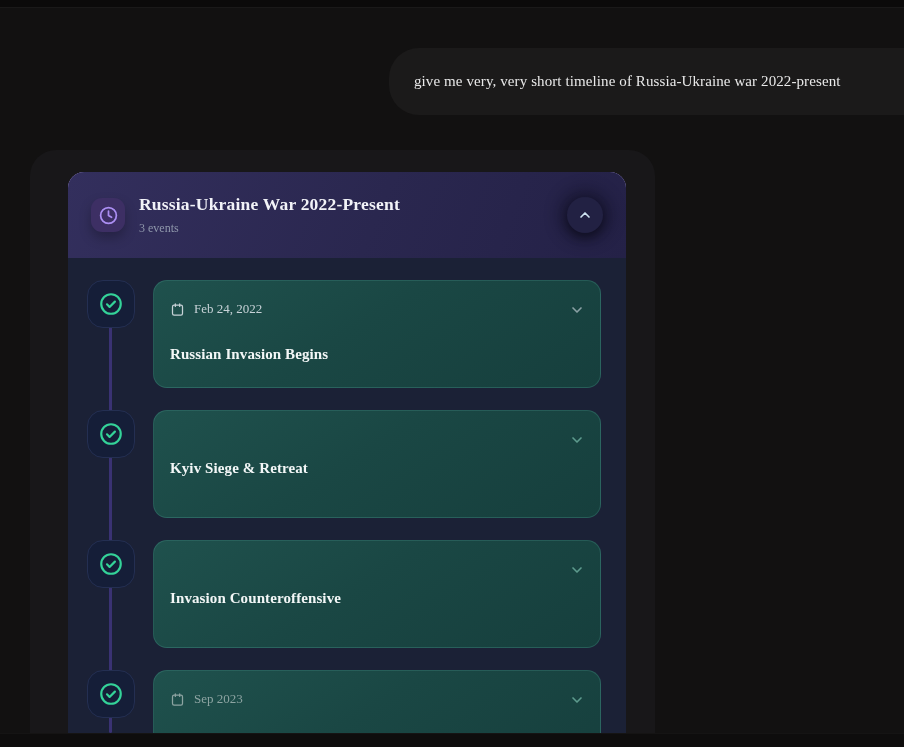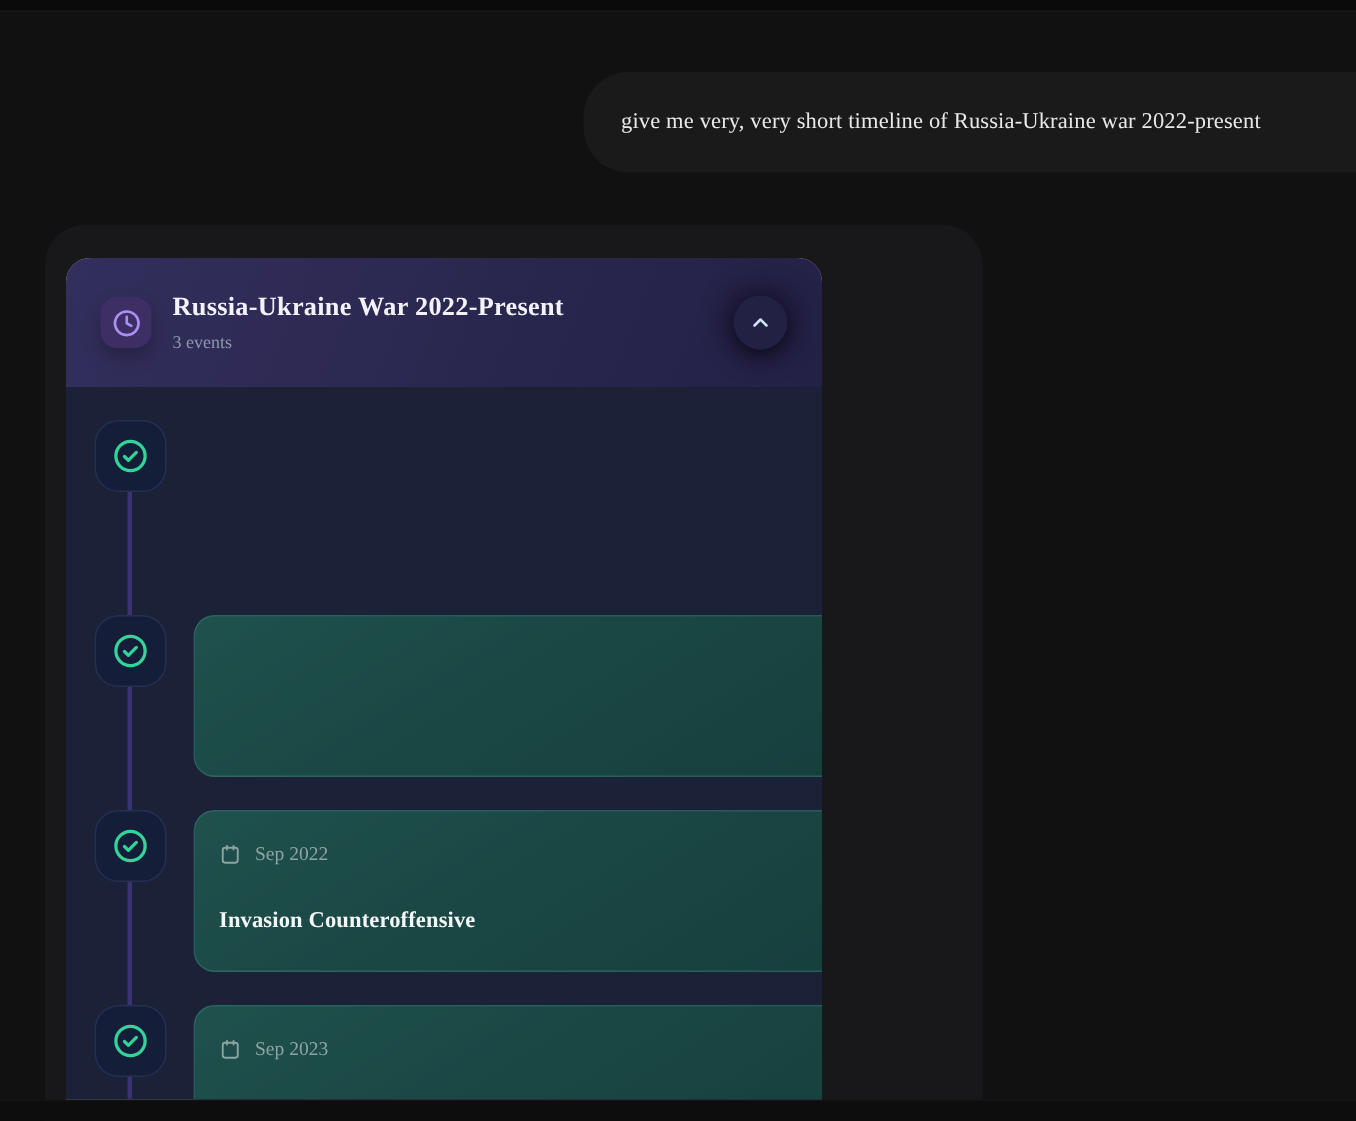--- a/index.html
+++ b/index.html
@@ -27,21 +27,21 @@
   .user-bubble .msg { color:#e9e9e9; font-size:15px; letter-spacing:0.1px; }
 
   
   .outer-card {
     position:absolute; left:30px; top:150px; width:625px; height:640px;
     background:#181719; border-radius:26px; z-index:1;
   }
 
   
   .widget {
-    position:absolute; left:44px; top:172px; width:504px; height:561px;
+    position:absolute; left:68px; top:172px; width:558px; height:561px;
     border-radius:16px 16px 0 0; overflow:hidden; background:#c4b5fd; z-index:2;
   }
   .widget-header {
     position:relative; height:86px;
     background:linear-gradient(112deg, #332f5d 0%, #2a274f 55%, #242147 100%);
     display:flex; align-items:center; padding:0 23px;
   }
   .clock-tile {
     width:34px; height:34px; border-radius:11px; background:#3d2f64;
     display:flex; align-items:center; justify-content:center; flex:none;
@@ -121,48 +121,55 @@
 
     <div class="widget-body">
       <div class="connector"></div>
 
       <div class="t-node" style="top:22px">
         <svg viewBox="0 0 24 24" fill="none" stroke="currentColor" stroke-width="2" stroke-linecap="round" stroke-linejoin="round">
           <circle cx="12" cy="12" r="9"></circle>
             <path d="M8.3 12.3l2.4 2.4 4.9-4.9"></path>
         </svg>
       </div>
+      <div class="t-card first" style="top:22px">
+        <div class="date-row">
+          <svg viewBox="0 0 24 24" fill="none" stroke="currentColor" stroke-width="2" stroke-linecap="round" stroke-linejoin="round">
+            <rect x="4" y="5" width="16" height="16" rx="2.5"></rect>
+            <line x1="8.5" y1="3" x2="8.5" y2="7"></line>
+              <line x1="15.5" y1="3" x2="15.5" y2="7"></line>
+          </svg>
+          <span>Feb 24, 2022</span>
+        </div>
+        <svg class="card-chevron" viewBox="0 0 24 24" fill="none" stroke="currentColor" stroke-width="2.5" stroke-linecap="round" stroke-linejoin="round">
+          <polyline points="6 9 12 15 18 9"></polyline>
+        </svg>
+        <div class="event-title">Russian Invasion Begins</div>
+      </div>
 
       <div class="t-node" style="top:152px">
         <svg viewBox="0 0 24 24" fill="none" stroke="currentColor" stroke-width="2" stroke-linecap="round" stroke-linejoin="round">
           <circle cx="12" cy="12" r="9"></circle>
             <path d="M8.3 12.3l2.4 2.4 4.9-4.9"></path>
         </svg>
       </div>
       <div class="t-card" style="top:152px">
         <svg class="card-chevron" viewBox="0 0 24 24" fill="none" stroke="currentColor" stroke-width="2.5" stroke-linecap="round" stroke-linejoin="round">
           <polyline points="6 9 12 15 18 9"></polyline>
         </svg>
+        <div class="event-title">Kyiv Siege &amp; Retreat</div>
       </div>
 
       <div class="t-node" style="top:282px">
         <svg viewBox="0 0 24 24" fill="none" stroke="currentColor" stroke-width="2" stroke-linecap="round" stroke-linejoin="round">
           <circle cx="12" cy="12" r="9"></circle>
             <path d="M8.3 12.3l2.4 2.4 4.9-4.9"></path>
         </svg>
       </div>
       <div class="t-card" style="top:282px">
-        <div class="date-row">
-          <svg viewBox="0 0 24 24" fill="none" stroke="currentColor" stroke-width="2" stroke-linecap="round" stroke-linejoin="round">
-            <rect x="4" y="5" width="16" height="16" rx="2.5"></rect>
-            <line x1="8.5" y1="3" x2="8.5" y2="7"></line>
-              <line x1="15.5" y1="3" x2="15.5" y2="7"></line>
-          </svg>
-          <span>Sep 2022</span>
-        </div>
         <svg class="card-chevron" viewBox="0 0 24 24" fill="none" stroke="currentColor" stroke-width="2.5" stroke-linecap="round" stroke-linejoin="round">
           <polyline points="6 9 12 15 18 9"></polyline>
         </svg>
         <div class="event-title">Invasion Counteroffensive</div>
       </div>
 
       <div class="t-node" style="top:412px">
         <svg viewBox="0 0 24 24" fill="none" stroke="currentColor" stroke-width="2" stroke-linecap="round" stroke-linejoin="round">
           <circle cx="12" cy="12" r="9"></circle>
             <path d="M8.3 12.3l2.4 2.4 4.9-4.9"></path>

